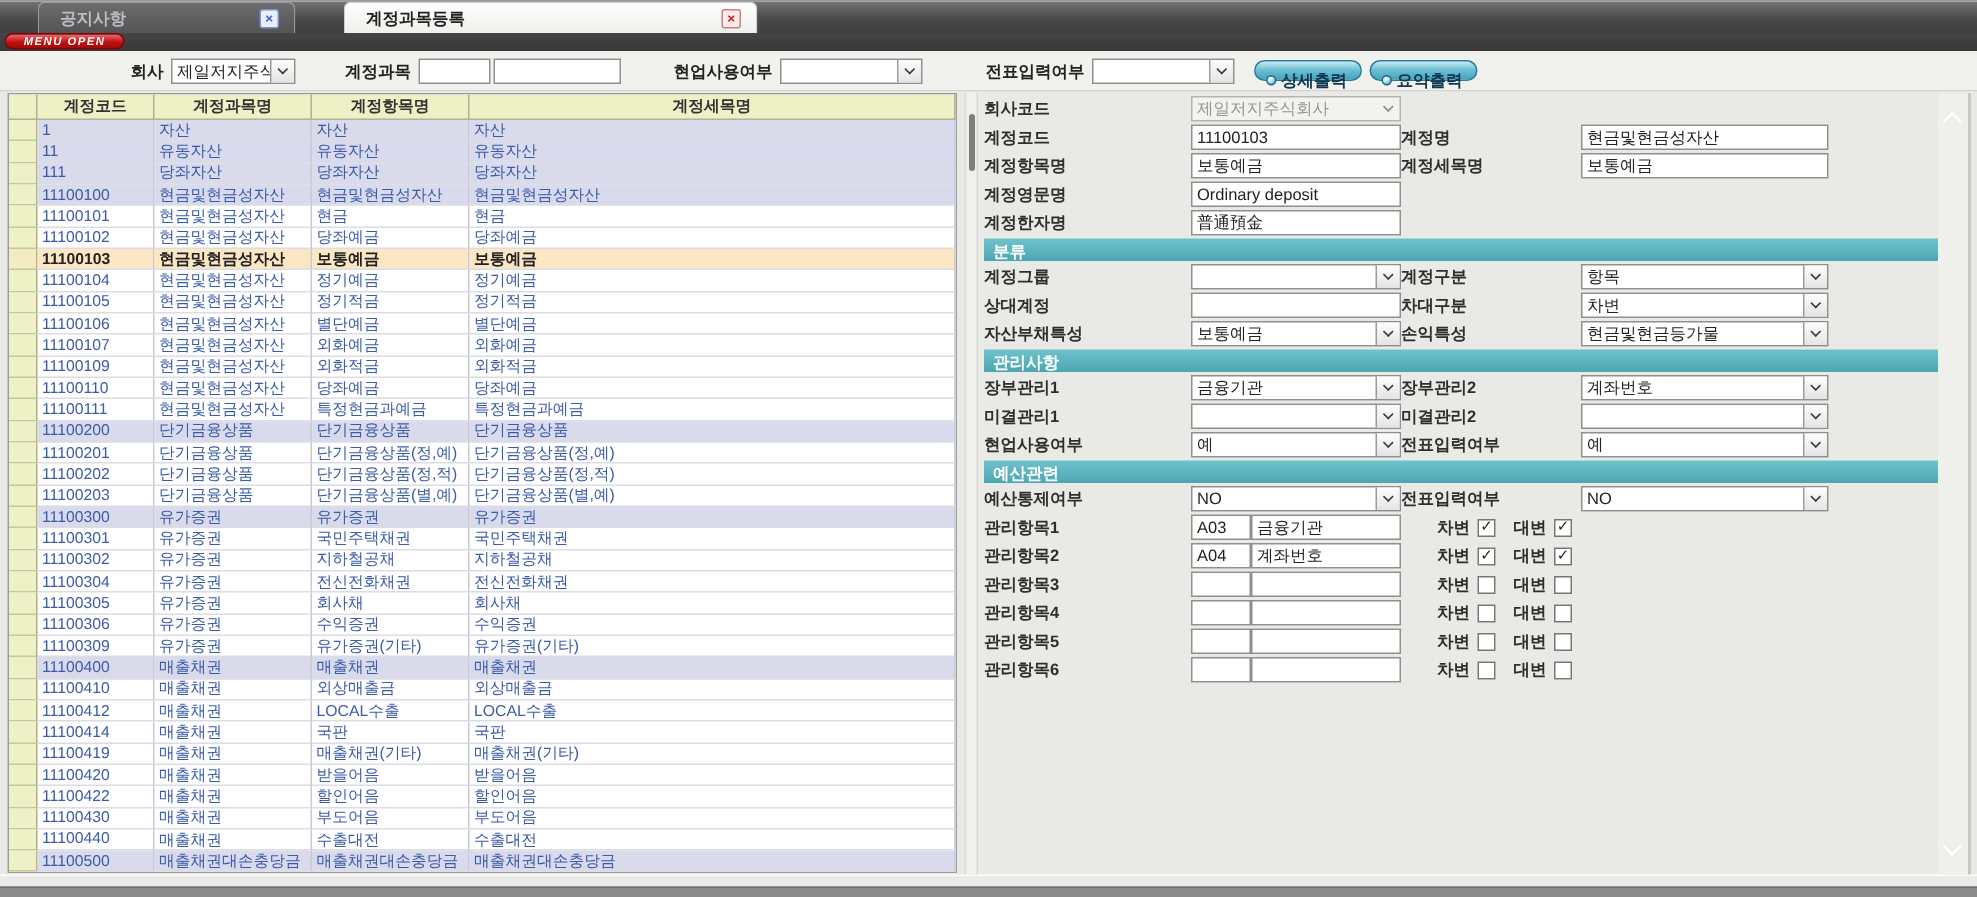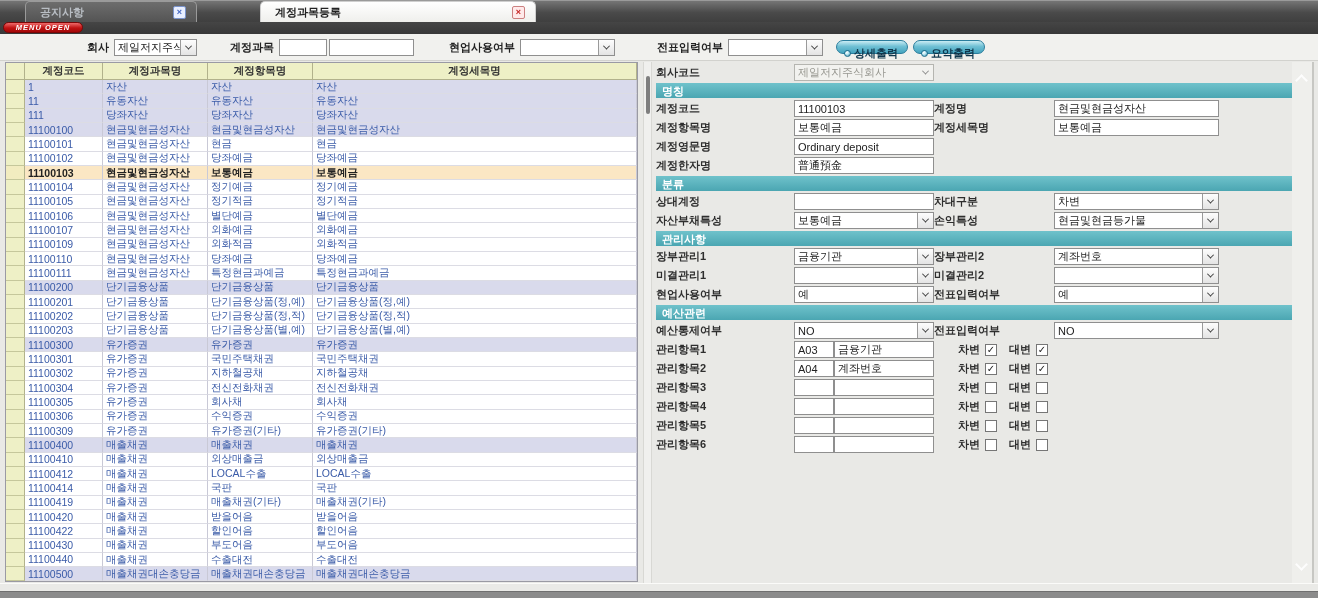--- a/index.html
+++ b/index.html
@@ -1,21 +1,21 @@
 <!DOCTYPE html>
 <html><head>
 <meta charset="utf-8">
 <style>
   * { box-sizing: border-box; margin: 0; padding: 0; }
   html,body { width:1318px; height:598px; overflow:hidden; }
   body { font-family:"Liberation Sans","DejaVu Sans",sans-serif; background:#4a4a4a; }
   .app { width:1318px; height:598px; display:flex; flex-direction:column; background:#ececea; }
 
   
-  .tabbar { height:22px; background:linear-gradient(#757575,#4a4a4a 55%,#3f3f3f); border-top:1px solid #9a9a9a; display:flex; align-items:flex-end; flex:0 0 auto;gap:31px; }
+  .tabbar { height:22px; background:linear-gradient(#757575,#4a4a4a 55%,#3f3f3f); border-top:1px solid #9a9a9a; display:flex; align-items:flex-end; flex:0 0 auto; }
   .tab { height:21px; display:flex; align-items:center; justify-content:space-between; padding:0 10px 0 14px; border:1px solid #8a8a8a; border-bottom:none; border-radius:5px 5px 0 0; font-size:11px; font-weight:bold; }
   .tab.inactive { margin-left:25px; width:172px; background:linear-gradient(#6d6d6d,#545454); color:#b9bec4; border-color:#9a9a9a; }
   .tab.active { margin-left:32px; width:276px; background:linear-gradient(#ffffff,#efefec); color:#222; border-color:#cfcfcf; }
   .tabx { width:13px; height:13px; border-radius:2px; font-size:9px; line-height:11px; text-align:center; font-weight:bold; cursor:pointer; }
   .tabx.blue { background:#e9efff; border:1px solid #7a93cc; color:#3f63c2; }
   .tabx.red  { background:#ffeaea; border:1px solid #cc8080; color:#c42020; }
 
   
   .menubar { height:12px; background:linear-gradient(#454545,#383838); position:relative; flex:0 0 auto; }
   .menu-open { position:absolute; left:3px; top:0px; height:11px; width:80px; border-radius:6px;
@@ -450,21 +450,20 @@
         <div class="frow">
           <span class="flabel">회사코드</span>
           <div class="select disabled f-140">
             <span class="sel-val">제일저지주식회사</span>
             <span class="sel-btn">
                 <i></i>
               </span>
           </div>
         </div>
 
-        <div class="sec-h">명칭</div>
         <div class="frow">
           <span class="flabel">계정코드</span>
           <input class="txt f-140" value="11100103" style="">
           <span class="flabel c2">계정명</span>
           <input class="txt f-165" value="현금및현금성자산" style="">
         </div>
         <div class="frow">
           <span class="flabel">계정항목명</span>
           <input class="txt f-140" value="보통예금" style="">
           <span class="flabel c2">계정세목명</span>
@@ -473,20 +472,36 @@
         <div class="frow">
           <span class="flabel">계정영문명</span>
           <input class="txt f-140" value="Ordinary deposit" style="">
         </div>
         <div class="frow">
           <span class="flabel">계정한자명</span>
           <input class="txt f-140" value="普通預金" style="">
         </div>
 
         <div class="sec-h">분류</div>
+        <div class="frow">
+          <span class="flabel">계정그룹</span>
+          <div class="select f-140">
+            <span class="sel-val"></span>
+            <span class="sel-btn">
+                <i></i>
+              </span>
+          </div>
+          <span class="flabel c2">계정구분</span>
+          <div class="select f-165">
+            <span class="sel-val">항목</span>
+            <span class="sel-btn">
+                <i></i>
+              </span>
+          </div>
+        </div>
         <div class="frow">
           <span class="flabel">상대계정</span>
           <input class="txt f-140" value="" style="">
           <span class="flabel c2">차대구분</span>
           <div class="select f-165">
             <span class="sel-val">차변</span>
             <span class="sel-btn">
                 <i></i>
               </span>
           </div>

